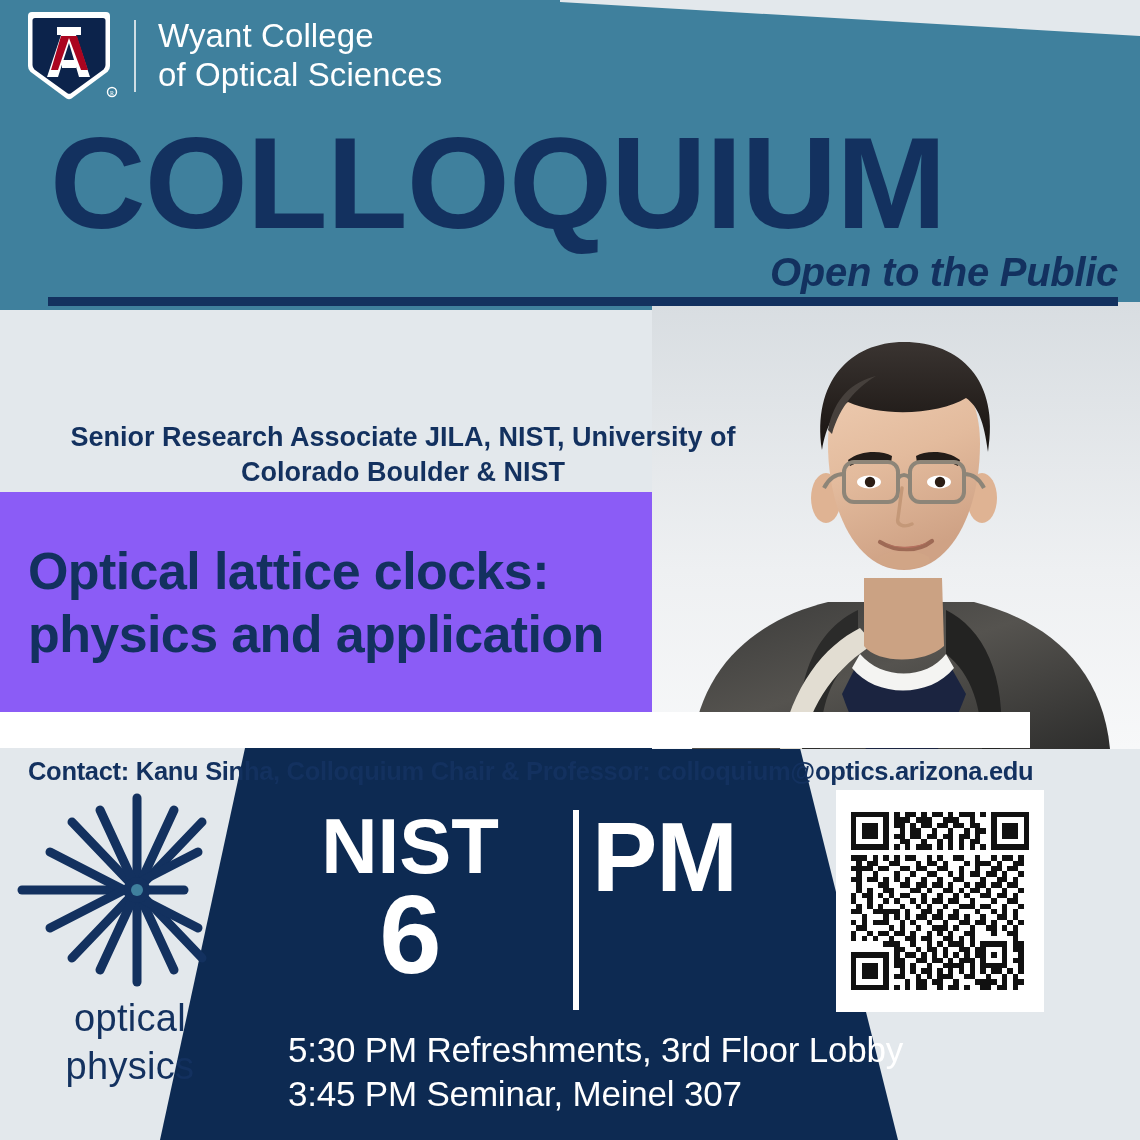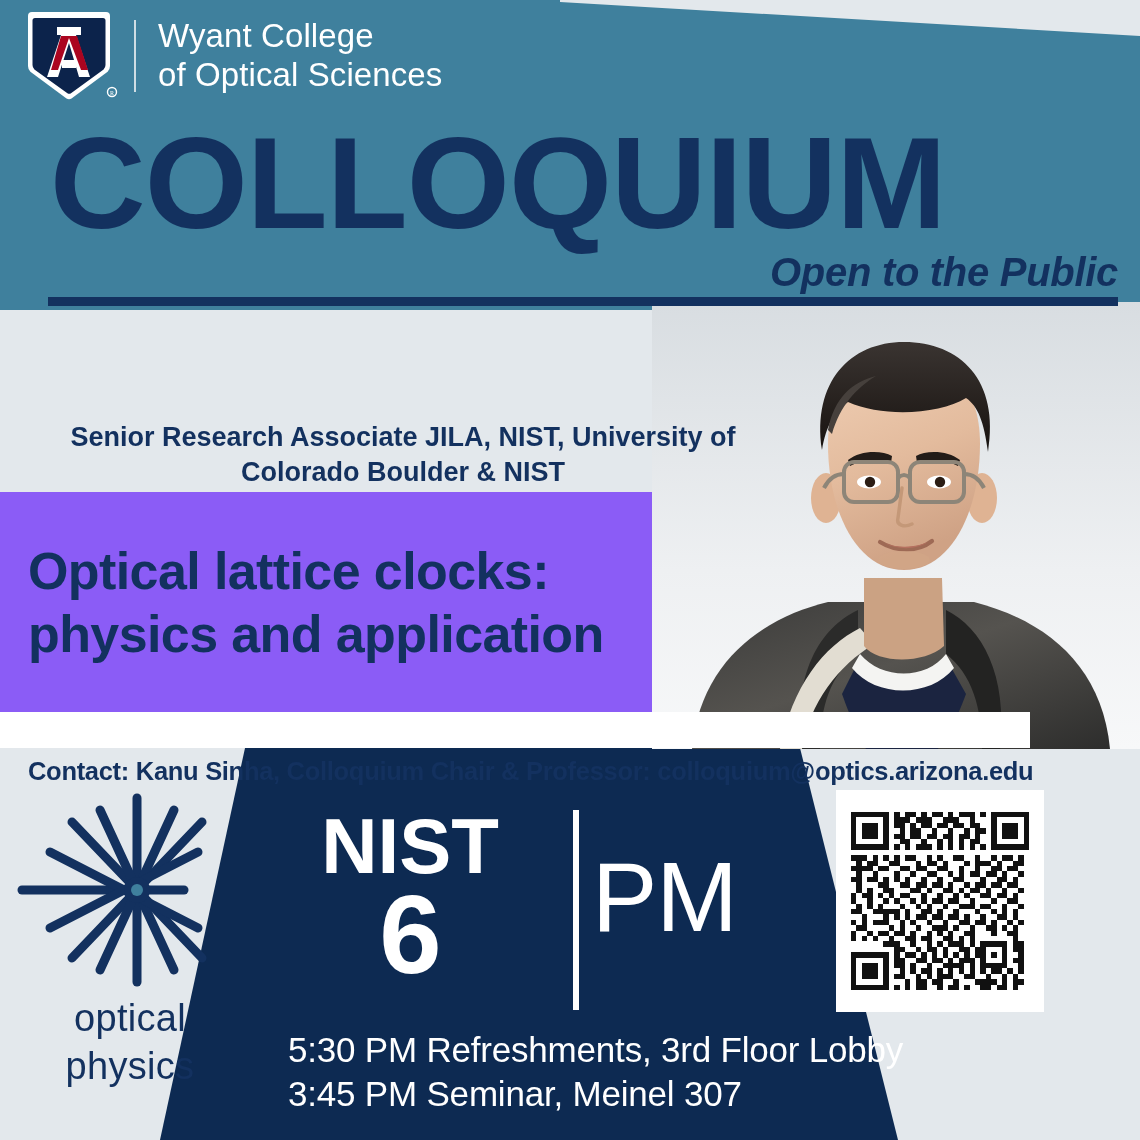--- a/index.html
+++ b/index.html
@@ -190,23 +190,22 @@
   }
   .time-block {
     position:absolute; left:592px; top:810px; width:230px;
     z-index:15; text-align:left;
   }
   .time-hour {
     color:#ffffff; font-size:84px; font-weight:700; line-height:0.94;
     letter-spacing:-1px;
   }
   .time-ampm {
-    color:#ffffff; font-size:98px; font-weight:400; line-height:0.96;
+    color:#ffffff; font-size:98px; font-weight:700; line-height:0.96;
     letter-spacing:-1px;
-    margin-top:40px;
   }
 
   
   .qr-card {
     position:absolute; left:836px; top:790px; width:208px; height:222px;
     background:#ffffff; z-index:15;
     display:flex; align-items:center; justify-content:center;
   }
   .qr-card svg { display:block; width:178px; height:178px; }
 

